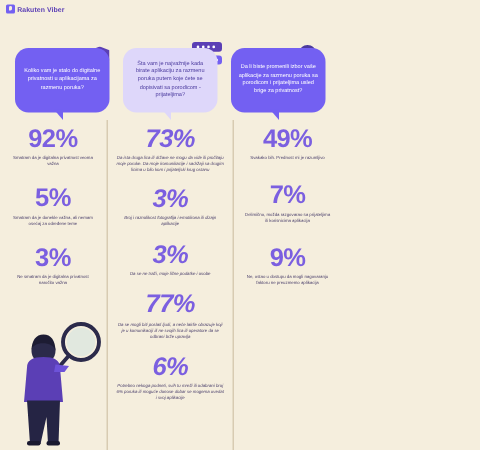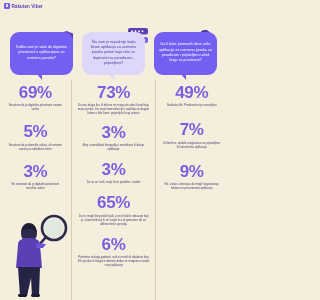--- a/index.html
+++ b/index.html
@@ -60,21 +60,21 @@
   .icon-dots { left:128px; top:14px; width:20px; height:17px; }
   .icon-cloud { left:196px; top:16px; width:17px; height:14px; }
 
   
   .cols {
     position:absolute; top:80px; left:0; width:227px; height:220px;
     display:flex;
   }
   .col { position:relative; padding:0 3px; }
   .c1 { width:74px; }
-  .c2 { width:90px; border-left:.6px solid #d8cbb2; border-right:.6px solid #d8cbb2; }
+  .c2 { width:90px; border-left:.6px solid #d8cbb2; border-right:.6px solid #d8cbb2;font-style:italic; }
   .c3 { width:74px; }
 
   .stat { text-align:center; margin-bottom:2px; }
   .stat-num {
     font-size:17px; font-weight:bold; color:#7b5fe0;
     line-height:1.05; letter-spacing:-.4px;
   }
   .stat-cap {
     font-size:2.9px; line-height:1.4; color:#4a3f6b;
     padding:1.5px 3px 0;
@@ -141,21 +141,21 @@
   </div>
   <div class="bubble b3">
     <span>Da li biste promenili izbor vaše aplikacije za razmenu poruka sa porodicom i prijateljima usled brige za privatnost?</span>
   </div>
 </div>
 
 <div class="cols">
 
   <div class="col c1">
     <div class="stat">
-      <div class="stat-num">69%</div>
+      <div class="stat-num">92%</div>
       <div class="stat-cap">Smatram da je digitalna privatnost veoma važna</div>
     </div>
     <div class="stat">
       <div class="stat-num">5%</div>
       <div class="stat-cap">Smatram da je donekle važna, ali nemam osećaj za određene teme</div>
     </div>
     <div class="stat">
       <div class="stat-num">3%</div>
       <div class="stat-cap">Ne smatram da je digitalna privatnost naročito važna</div>
     </div>
@@ -181,21 +181,21 @@
     </div>
     <div class="stat">
       <div class="stat-num">3%</div>
       <div class="stat-cap">Broj i raznolikost fotografija i emotikona ili dizajn aplikacije</div>
     </div>
     <div class="stat">
       <div class="stat-num">3%</div>
       <div class="stat-cap">Da se ne traži, moje lične podatke i osobe</div>
     </div>
     <div class="stat">
-      <div class="stat-num">65%</div>
+      <div class="stat-num">77%</div>
       <div class="stat-cap">Da se mogli biti poslati ljudi, a neće lakše obrazuje koji je u komunikaciji ili ne svojih lica ili operatore da se odbrani brže upravlja</div>
     </div>
     <div class="stat">
       <div class="stat-num">6%</div>
       <div class="stat-cap">Potrebno nekoga podneti, svih tu mreži ili odabrani broj 6% poruka ili moguće donose dobar se mogema uvedat i svoj aplikacije</div>
     </div>
   </div>
 
   <div class="col c3">
     <div class="stat">

